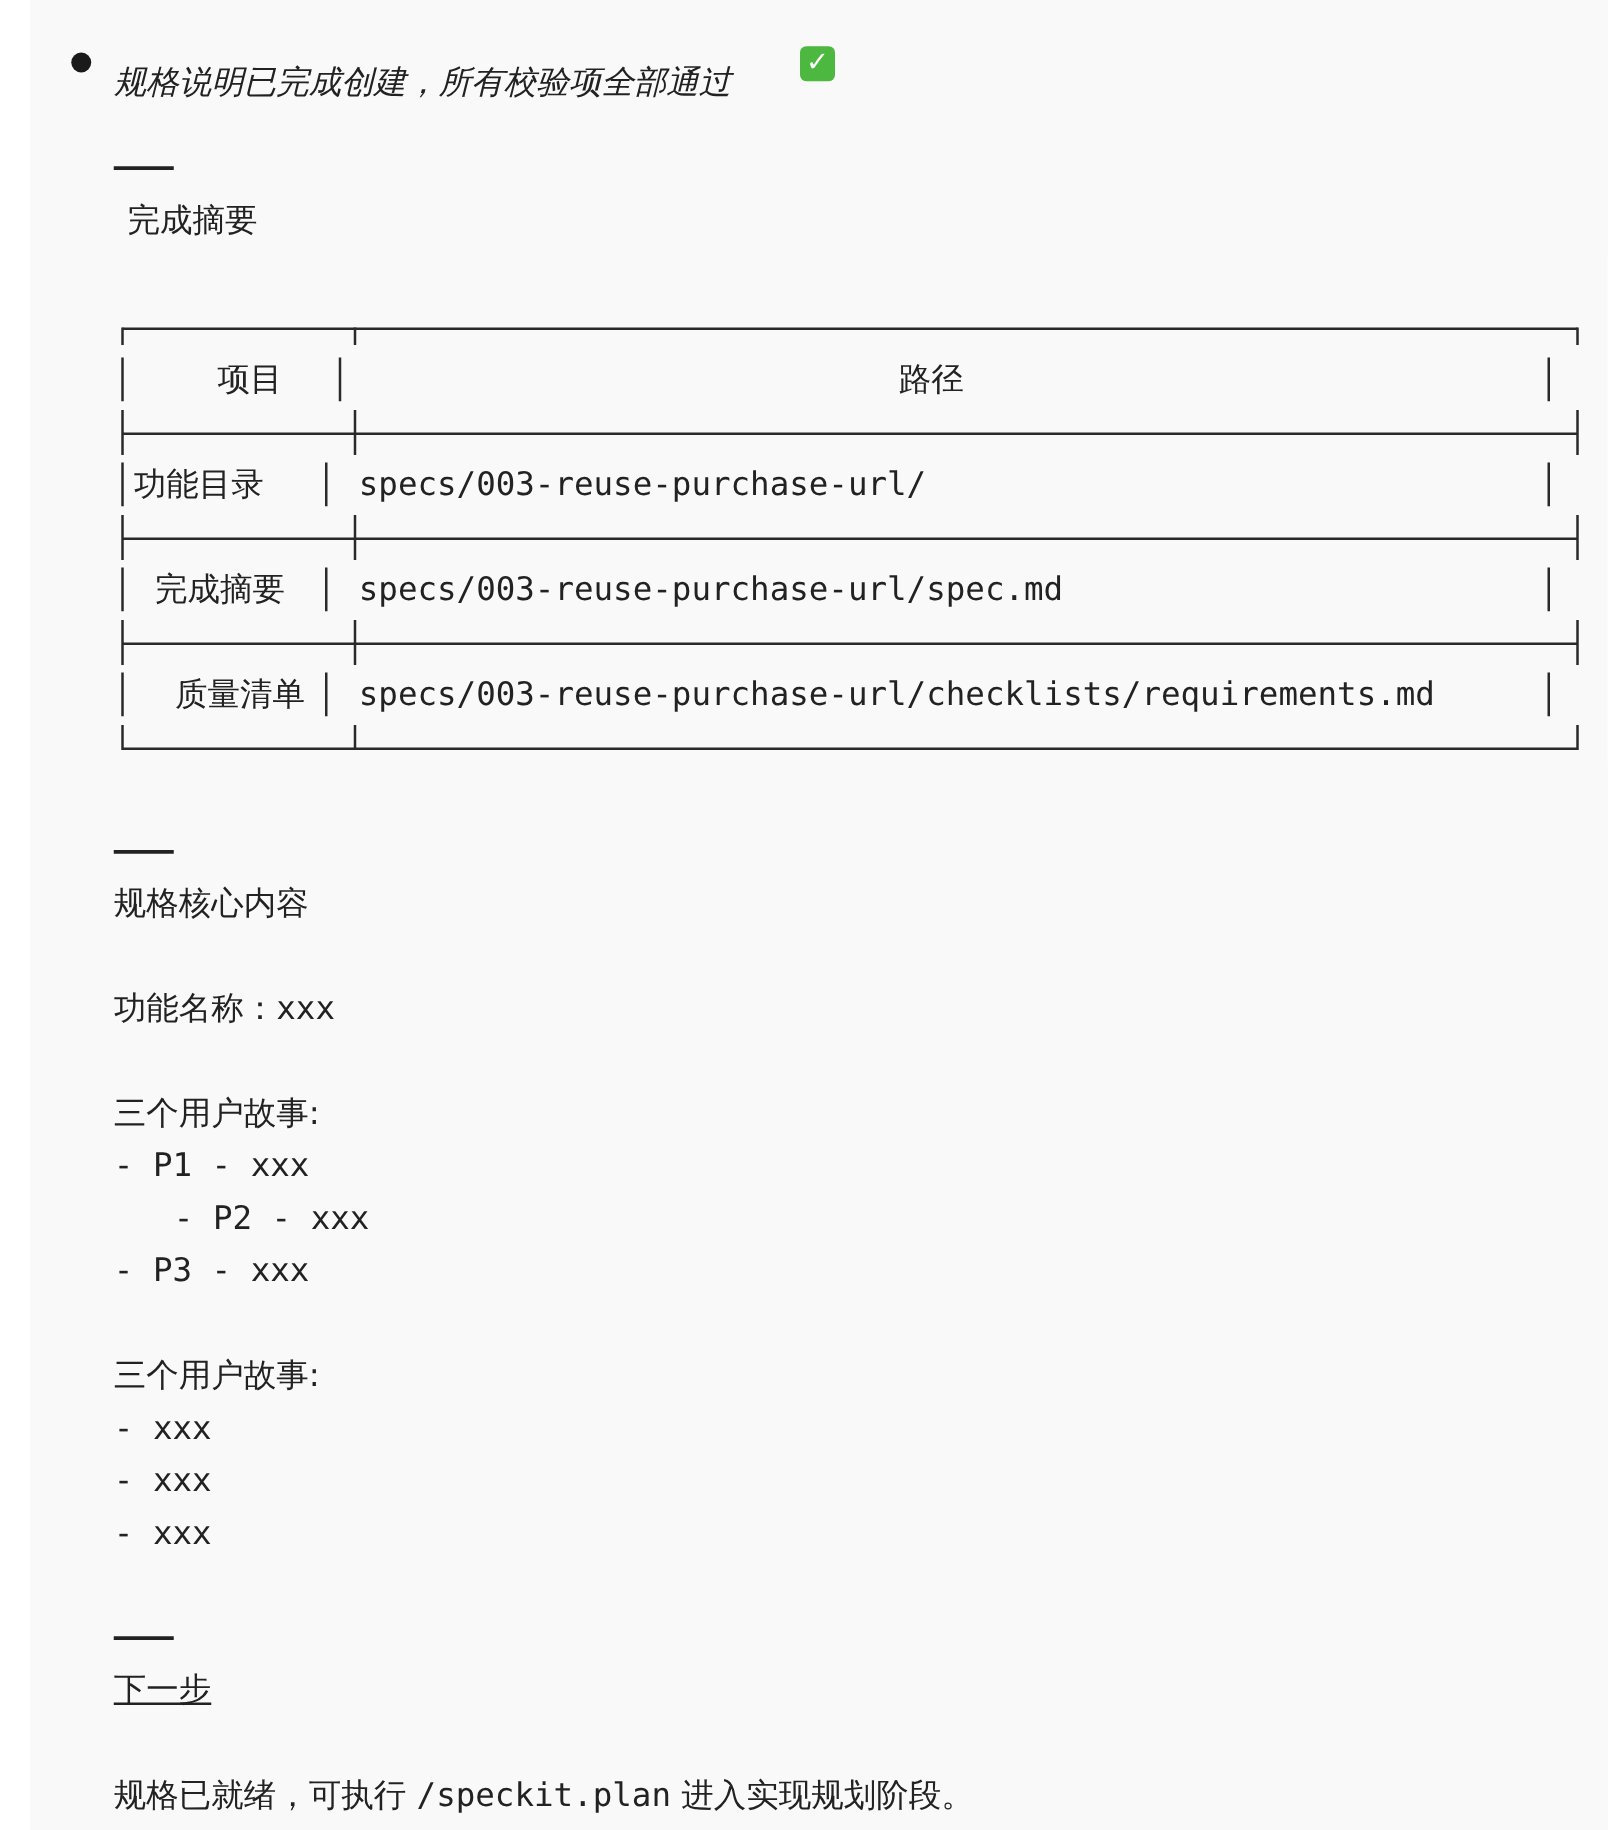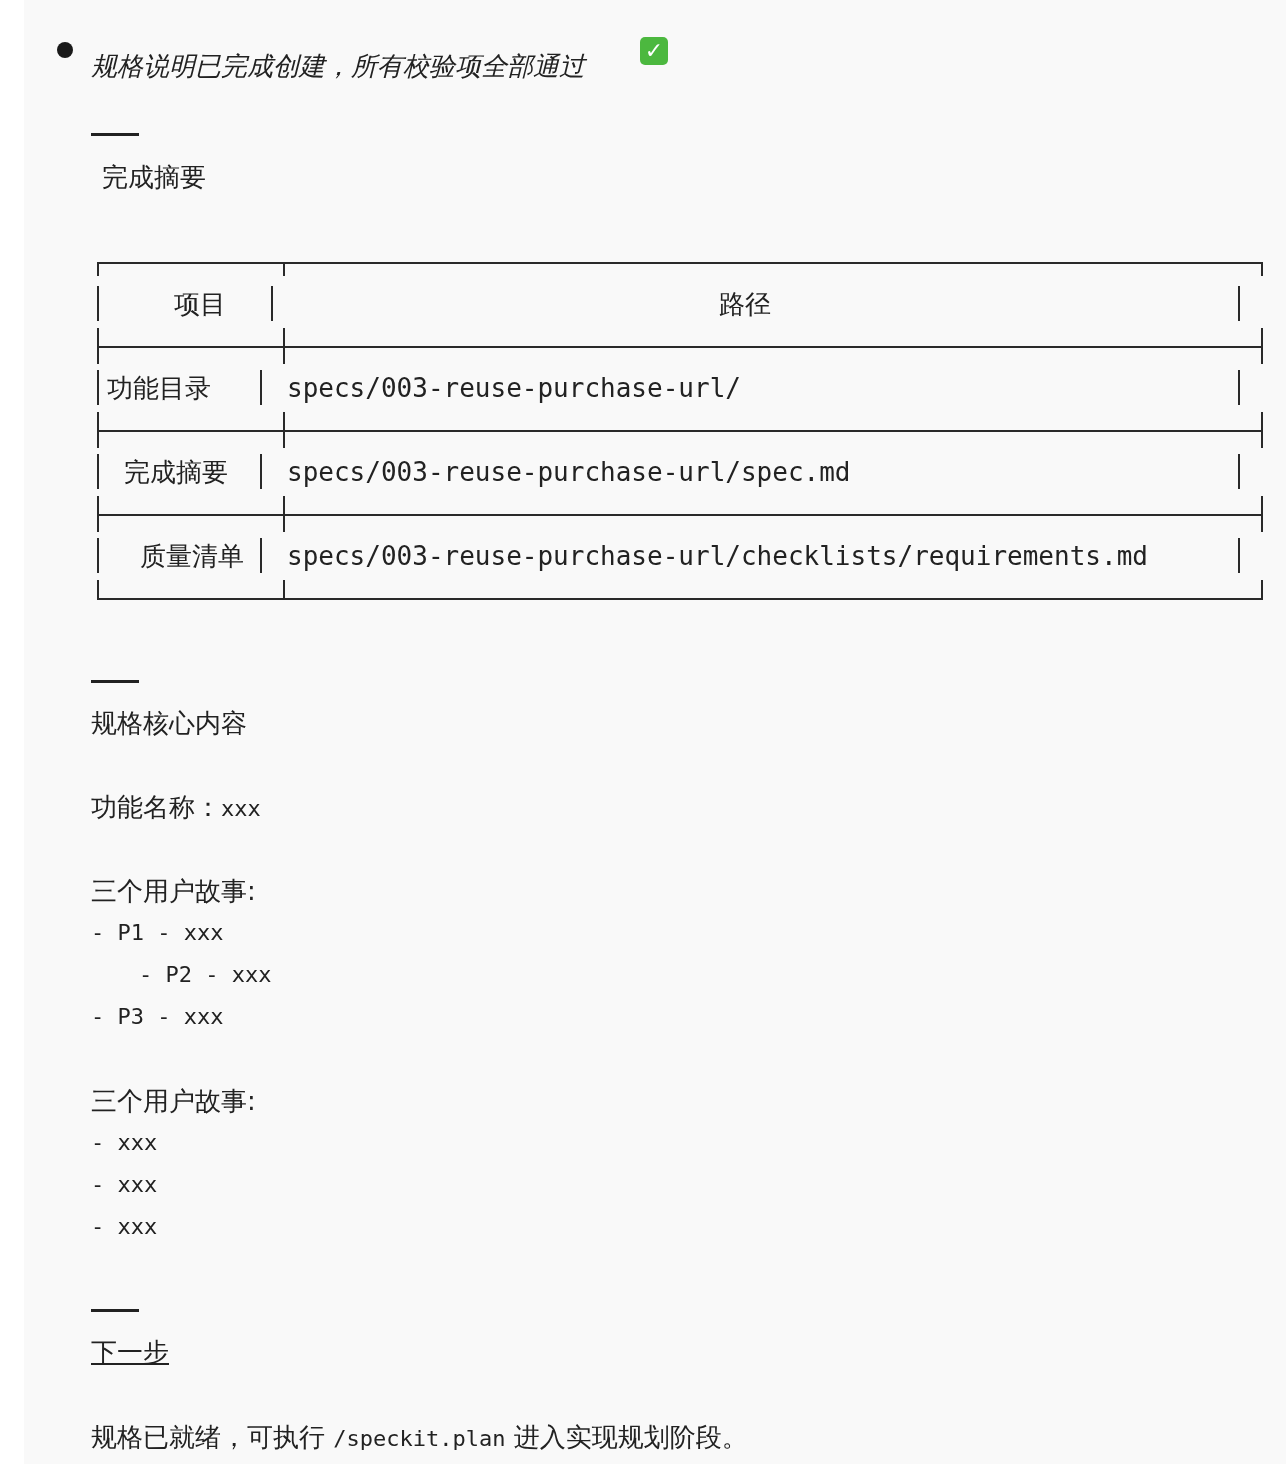--- a/index.html
+++ b/index.html
@@ -11,21 +11,21 @@
     position: relative;
   }
   .panel {
     position: absolute; left: 24px; top: 0; width: 1262px; height: 1464px;
     background: #f9f9f9;
   }
   .t {
     position: absolute; font-size: 26px; line-height: 34px; white-space: pre;
     color: #222;
   }
-  .mono { font-family: "DejaVu Sans Mono", "Liberation Mono", monospace; font-size: 22px; }
+  .mono { font-family: "DejaVu Sans Mono", "Liberation Mono", monospace; font-size: 26px; }
   .bullet {
     position: absolute; left: 57px; top: 42px; width: 16px; height: 16px;
     border-radius: 50%; background: #1a1a1a;
   }
   .check {
     position: absolute; left: 640px; top: 37px; width: 28px; height: 28px;
     border-radius: 5px; background: #4cb83f;
     display: flex; align-items: center; justify-content: center;
     color: #fff; font-size: 22px; font-weight: bold; line-height: 28px;
   }

